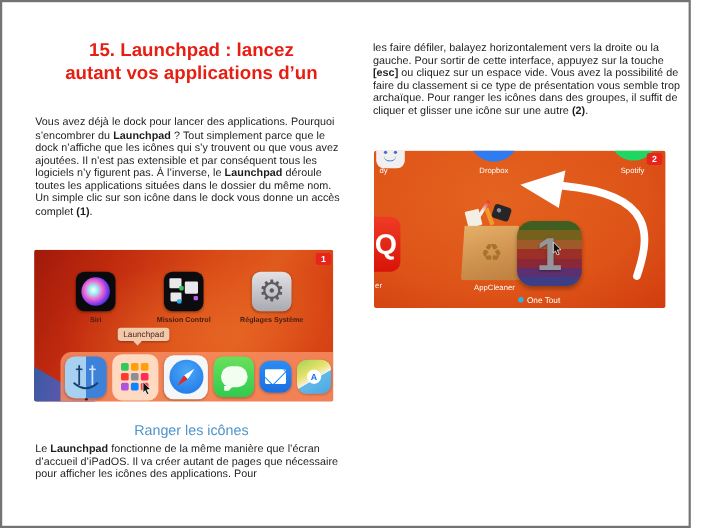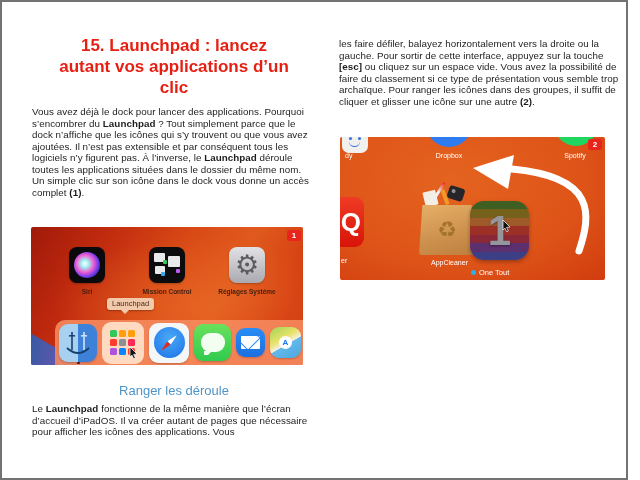--- a/index.html
+++ b/index.html
@@ -133,26 +133,25 @@
 </style>
 </head>
 <body>
 
 <div class="page">
 
   <section class="col left">
     <h1 class="title">
       <span style="display:block">15. Launchpad : lancez</span>
       <span style="display:block">autant vos applications d’un</span>
-      <span style="display:block">clic</span>
     </h1>
     <p class="body-text intro"><span>Vous avez déjà le dock pour lancer des applications. Pourquoi s’encombrer du </span><b>Launchpad</b><span> ? Tout simplement parce que le dock n’affiche que les icônes qui s’y trouvent ou que vous avez ajoutées. Il n’est pas extensible et par conséquent tous les logiciels n’y figurent pas. À l’inverse, le </span><b>Launchpad</b><span> déroule toutes les applications situées dans le dossier du même nom. Un simple clic sur son icône dans le dock vous donne un accès complet </span><b>(1)</b><span>.</span></p>
 
-    <h2 class="subheading">Ranger les déroule</h2>
-    <p class="body-text body2"><span>Le </span><b>Launchpad</b><span> fonctionne de la même manière que l’écran d’accueil d’iPadOS. Il va créer autant de pages que nécessaire pour afficher les icônes des applications. Vous</span></p>
+    <h2 class="subheading">Ranger les icônes</h2>
+    <p class="body-text body2"><span>Le </span><b>Launchpad</b><span> fonctionne de la même manière que l’écran d’accueil d’iPadOS. Il va créer autant de pages que nécessaire pour afficher les icônes des applications. Pour</span></p>
   </section>
 
   <figure class="fig fig1" style="margin:0">
     <div class="blue-wedge"></div>
 
     <div class="toprow">
       <div class="topapp">
         <div class="appicon siri">
             <div class="orb"></div>
           </div>

